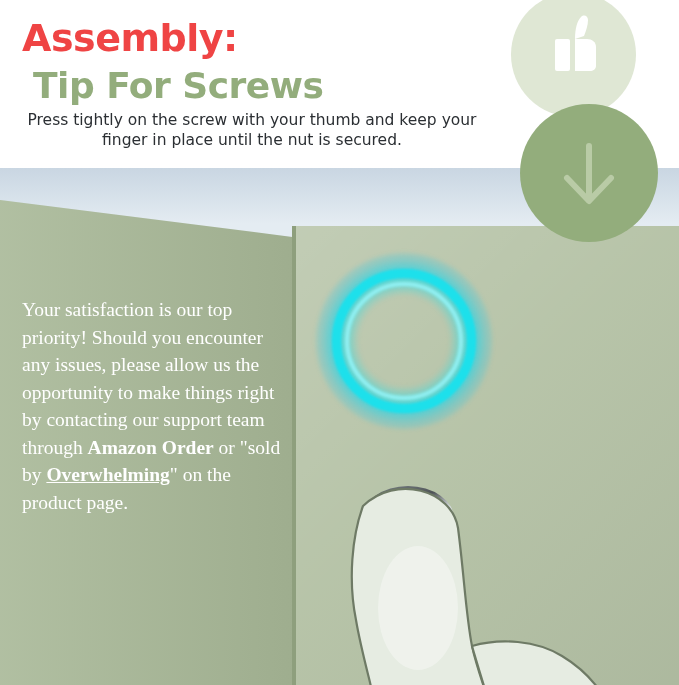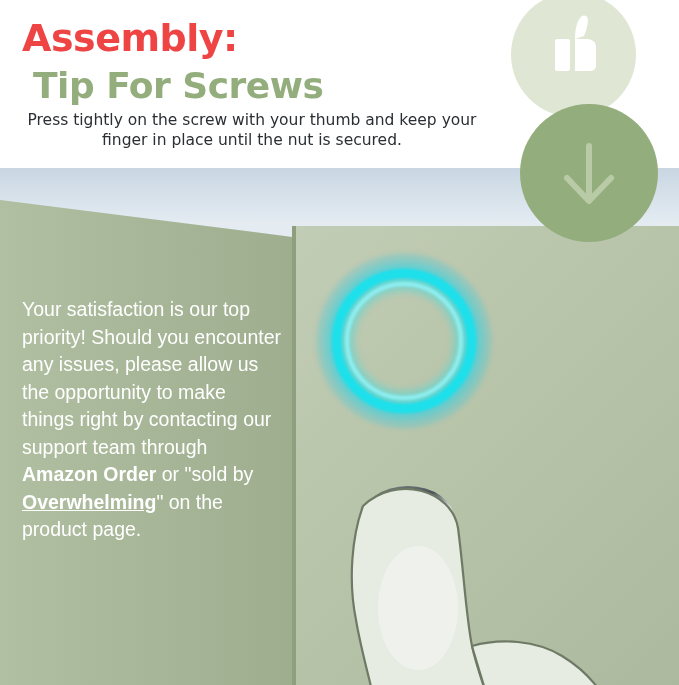--- a/index.html
+++ b/index.html
@@ -169,21 +169,21 @@
     height: 459px;
     background: #8e9f7d;
   }
 
   
   .caption {
     position: absolute;
     left: 22px;
     top: 128px;
     width: 260px;
-    font-family: Liberation Sans, sans-serif;
+    font-family: Liberation Serif, serif;
     font-size: 19.5px;
     line-height: 27.5px;
     color: #ffffff;
     z-index: 4;
   }
   .caption b { font-weight: bold; }
   .caption u { text-decoration: underline; }
 
   
   .glow-outer {

